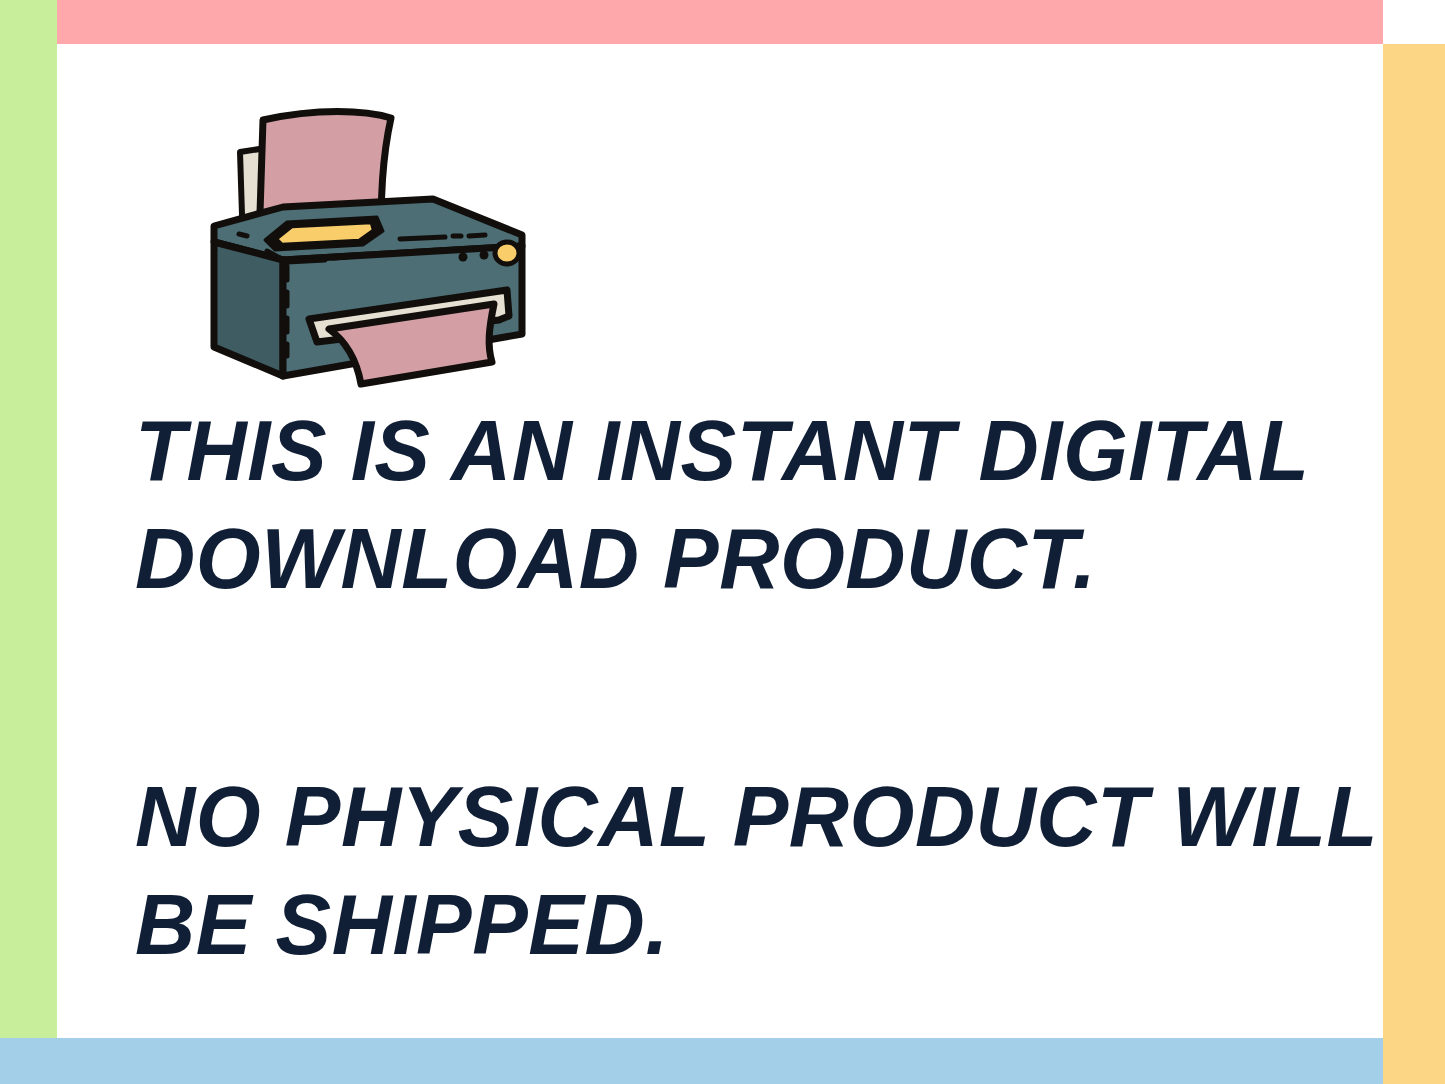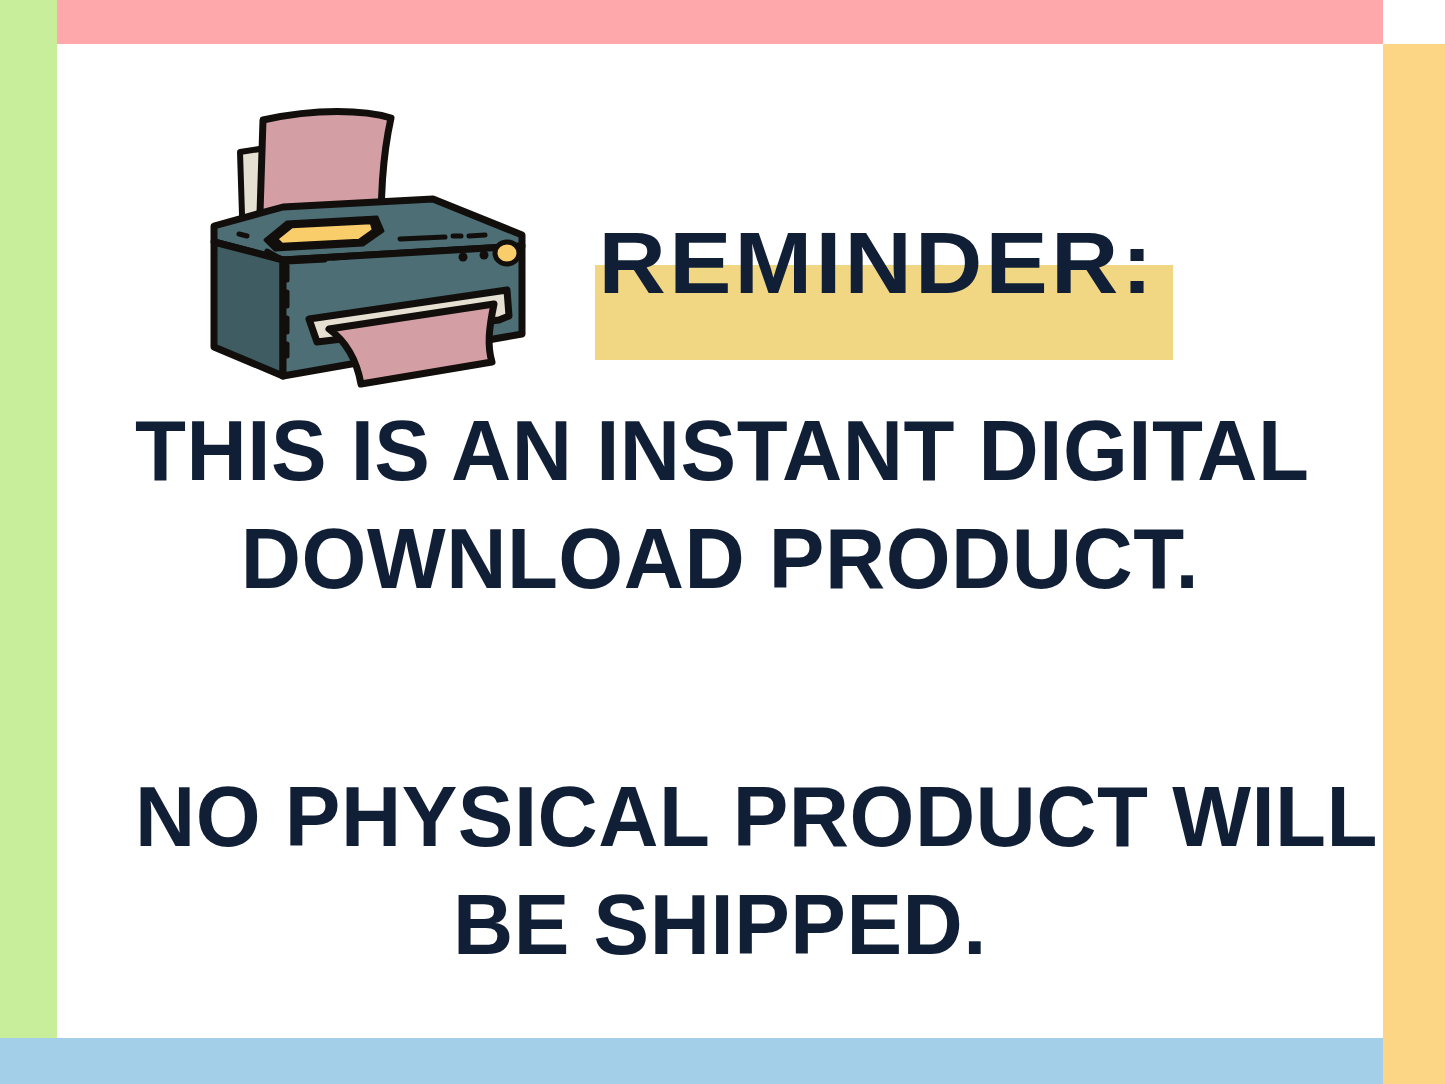--- a/index.html
+++ b/index.html
@@ -104,21 +104,21 @@
     transform-origin: left center;
     white-space: nowrap;
   }
 
   
   #body-copy {
     position: absolute;
     left: 60px;
     top: 352px;
     width: 1206px;
-    text-align: center;
+    font-style: italic;
   }
   .body-line {
     font-family: "Liberation Sans Narrow", "Liberation Sans", sans-serif;
     font-weight: 700;
     font-size: 86px;
     line-height: 108px;
     letter-spacing: 0.5px;
     color: #101f35;
     white-space: nowrap;
     transform: scaleX(0.97);
@@ -171,24 +171,20 @@
           <ellipse cx="320" cy="159" rx="12" ry="11" fill="#f8cd6a" stroke-width="5"></ellipse>
 
           <path d="M122 225 L320 196 L322 222 L312 226 L130 248 Z" fill="#e6e0d2" stroke-width="7"></path>
 
           <path d="M142 235 L307 210 C302 234 300 252 305 268
                    L174 290 C170 268 160 248 142 235 Z" fill="#d39fa5" stroke-width="7"></path>
         </g>
       </svg>
     </div>
 
-    <div id="heading-block">
-      <div id="heading-highlight" style="background: rgb(241, 214, 132);"></div>
-      <div id="heading-text" style="color: rgb(16, 31, 53);">REMINDER:</div>
-    </div>
 
     <div id="body-copy">
       <div class="body-line" style="color: rgb(16, 31, 53);">THIS IS AN INSTANT DIGITAL</div>
       <div class="body-line" style="color: rgb(16, 31, 53);">DOWNLOAD PRODUCT.</div>
       <div class="paragraph-gap"></div>
       <div class="body-line" style="color: rgb(16, 31, 53);">NO PHYSICAL PRODUCT WILL</div>
       <div class="body-line" style="color: rgb(16, 31, 53);">BE SHIPPED.</div>
     </div>
 
   </div>

